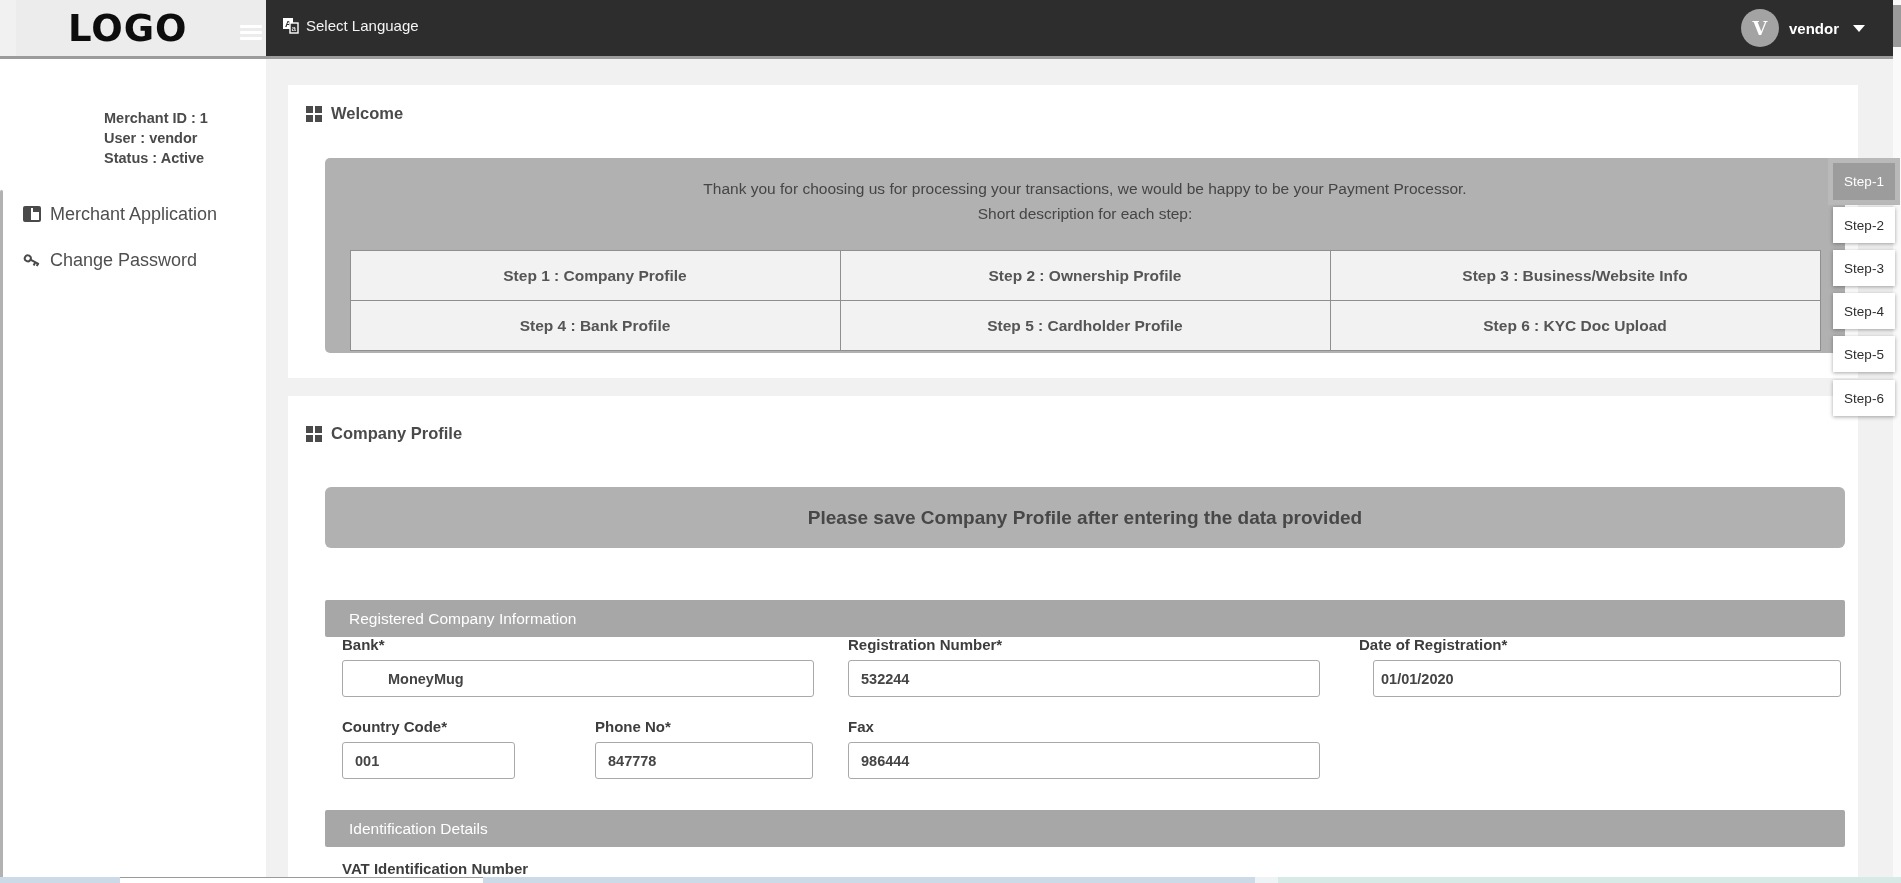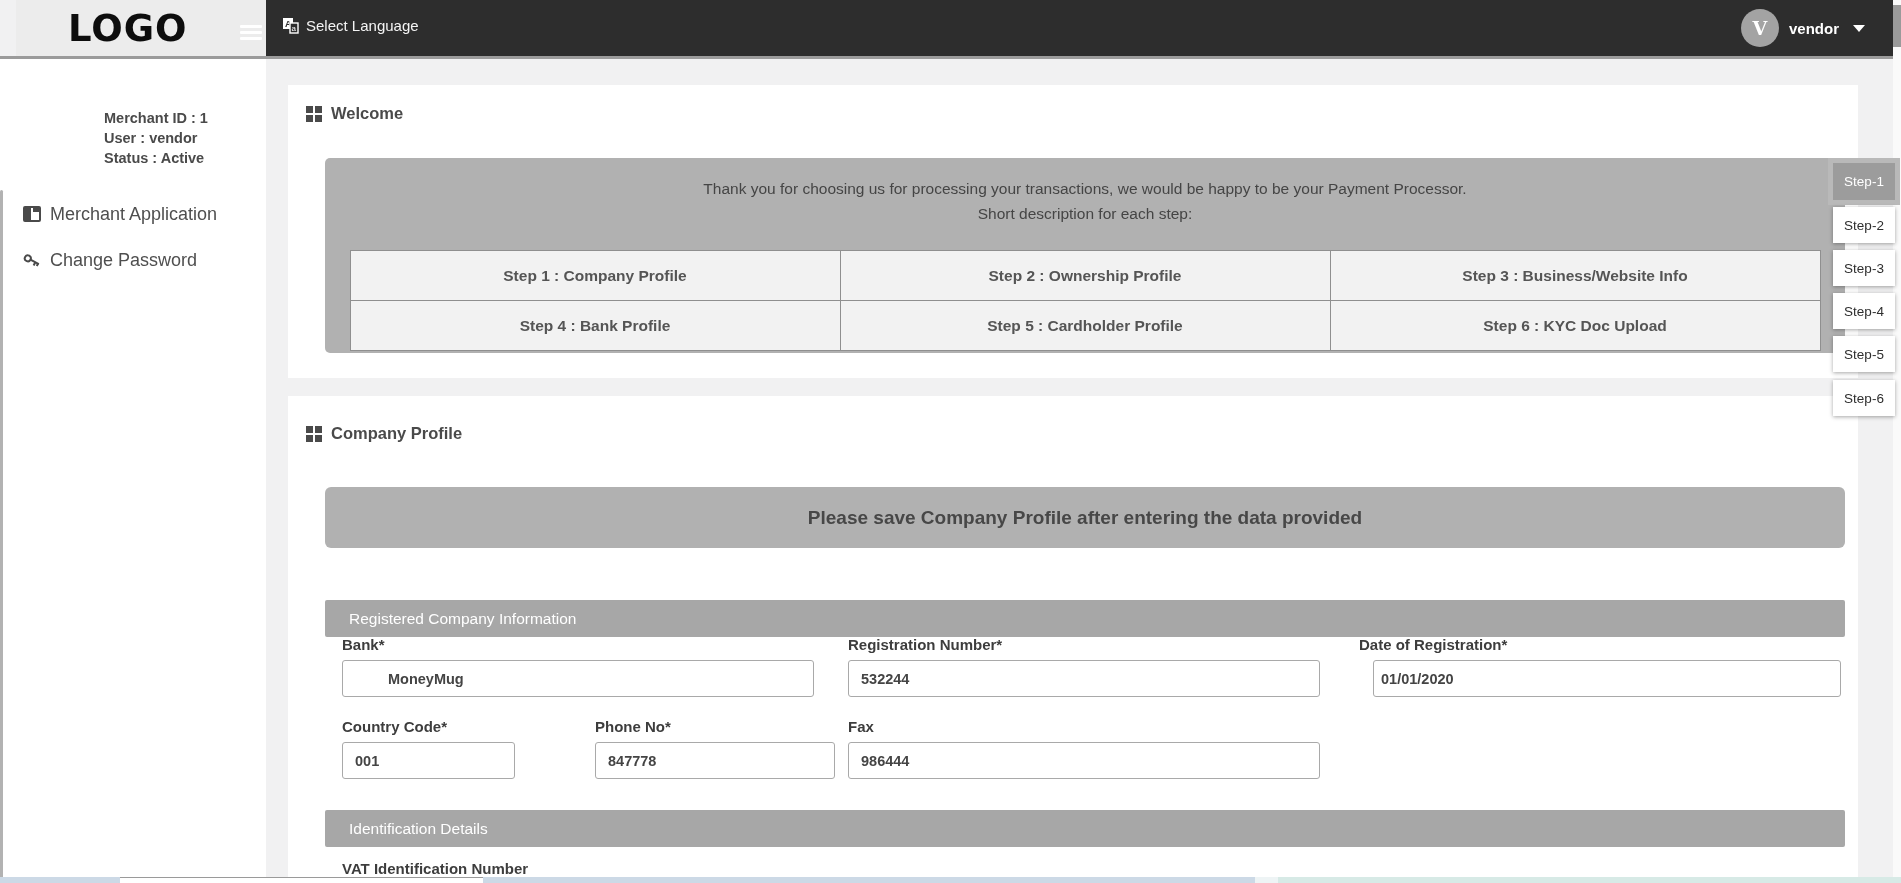--- a/index.html
+++ b/index.html
@@ -63,21 +63,21 @@
   .bar-registered { top:204px; }
   .bar-identification { top:414px; }
   .f-label { position:absolute; font-size:15px; font-weight:bold; color:#3d3d3d; }
   .f-input { position:absolute; height:37px; background:#fff; border:1px solid #a9a9a9; border-radius:3px;
              font-family:"Liberation Sans", sans-serif; font-size:14.5px; font-weight:bold; color:#444; padding:0 12px; }
   
   .lbl-name   { left:54px;  top:240px; }  .in-name   { left:54px;  top:264px; width:472px;padding-left:45px; }
   .lbl-reg    { left:560px; top:240px; }  .in-reg    { left:560px; top:264px; width:472px; }
   .lbl-date   { left:1071px;top:240px; }  .in-date   { left:1071px;top:264px; width:468px; padding:0 7px;margin-left:14px; }
   .lbl-cc     { left:54px;  top:322px; }  .in-cc     { left:54px;  top:346px; width:173px; }
-  .lbl-phone  { left:307px; top:322px; }  .in-phone  { left:307px; top:346px; width:240px; }
+  .lbl-phone  { left:307px; top:322px; }  .in-phone  { left:307px; top:346px; width:218px; }
   .lbl-fax    { left:560px; top:322px; }  .in-fax    { left:560px; top:346px; width:472px; }
   .lbl-vat    { left:54px;  top:464px; }
   
   .step-tabs { position:absolute; left:1833px; top:163px; width:62px; z-index:10; }
   .step-tab { position:absolute; left:0; width:62px; height:36px; background:#ffffff; color:#2e2e2e;
               font-size:13.5px; display:flex; align-items:center; justify-content:center; cursor:pointer;
               box-shadow:0 1px 4px rgba(0,0,0,0.35); }
   .step-tab.active { background:#9c9c9c; color:#ffffff; box-shadow:0 0 0 5px #b9b9b9, 0 1px 4px rgba(0,0,0,0.3); height:37px; }
   .t1 { top:0; } .t2 { top:44px; } .t3 { top:87px; } .t4 { top:130px; } .t5 { top:173px; } .t6 { top:217px; }
   

